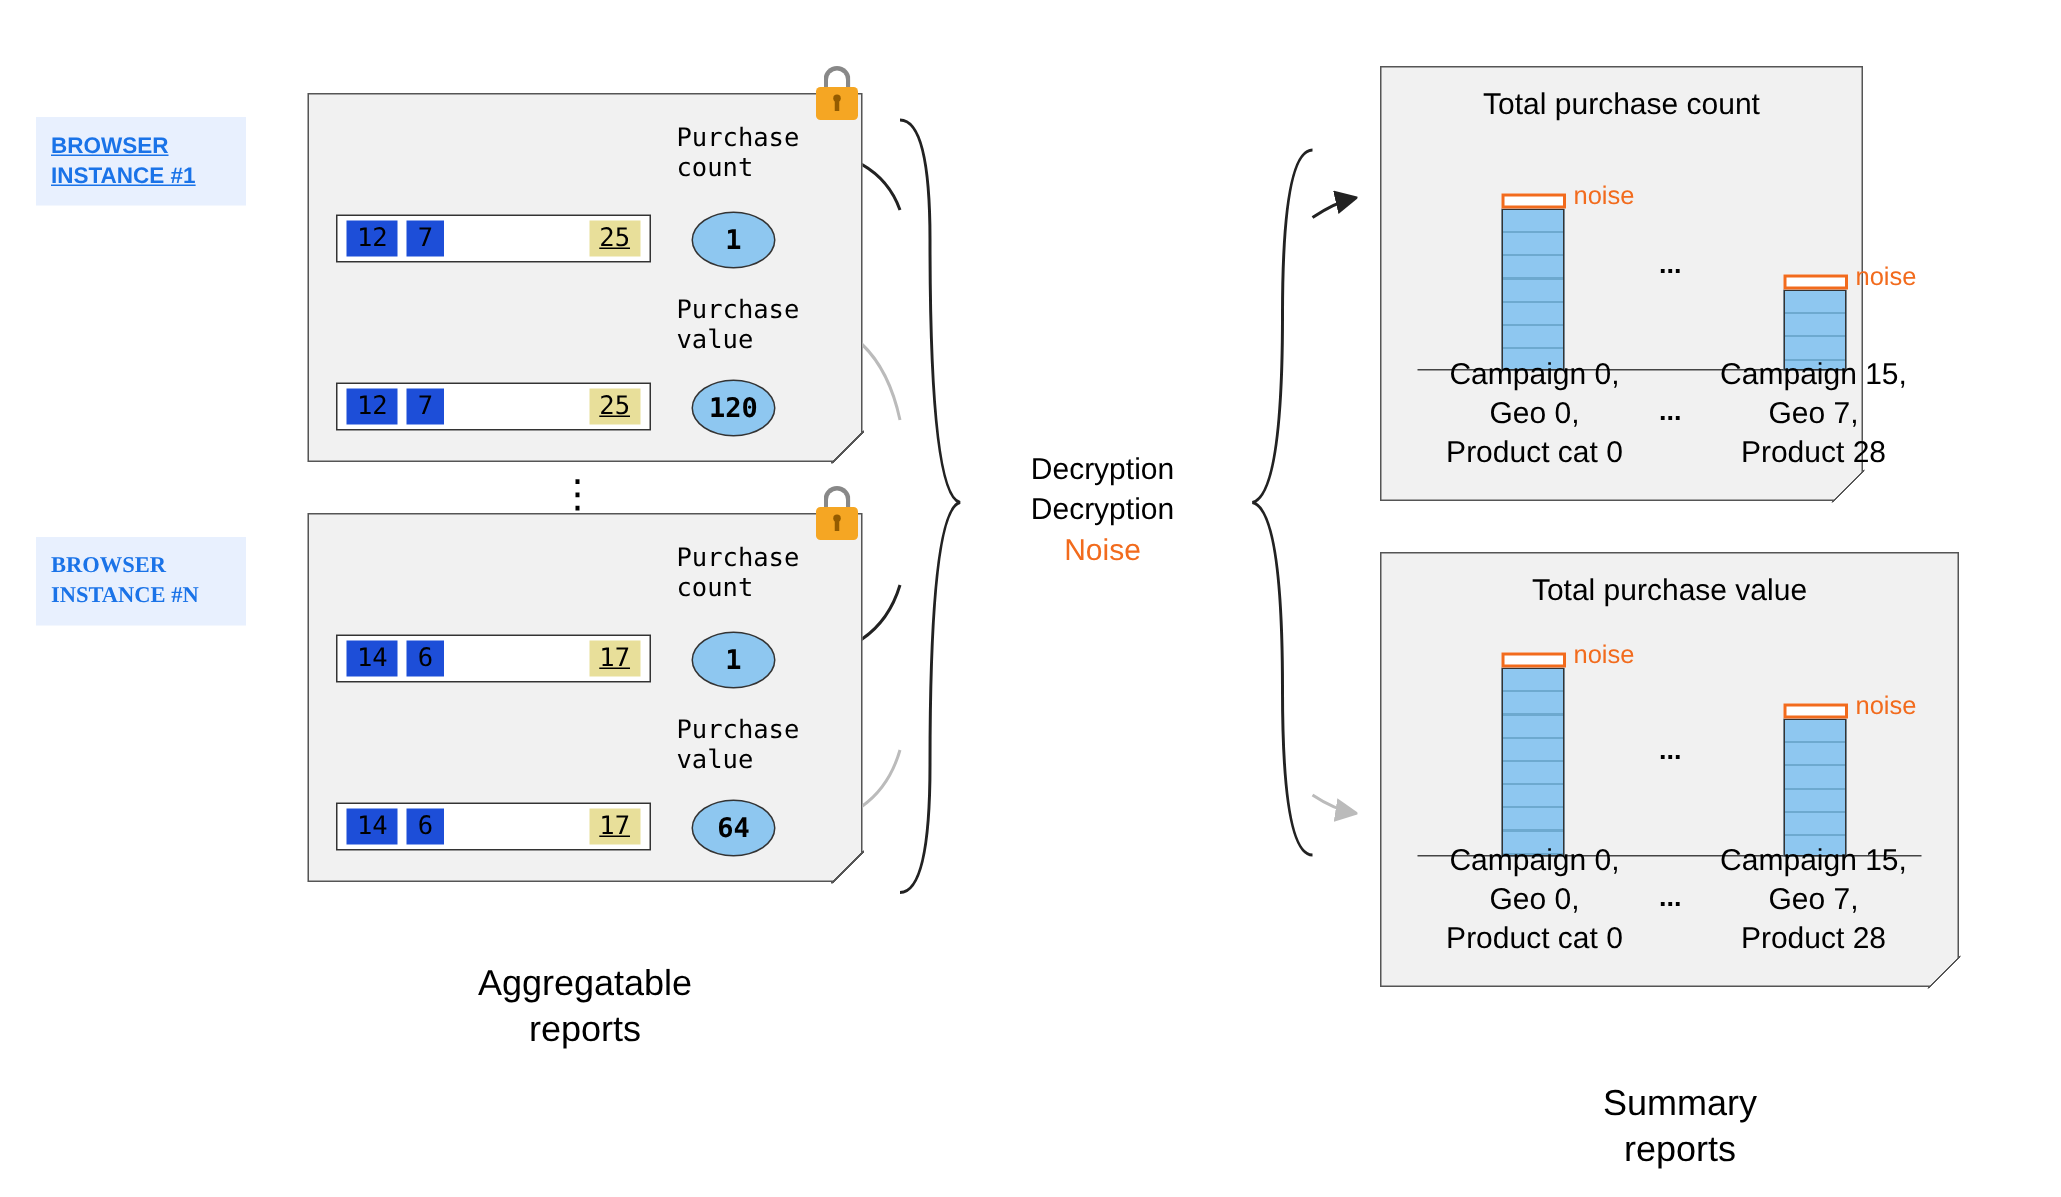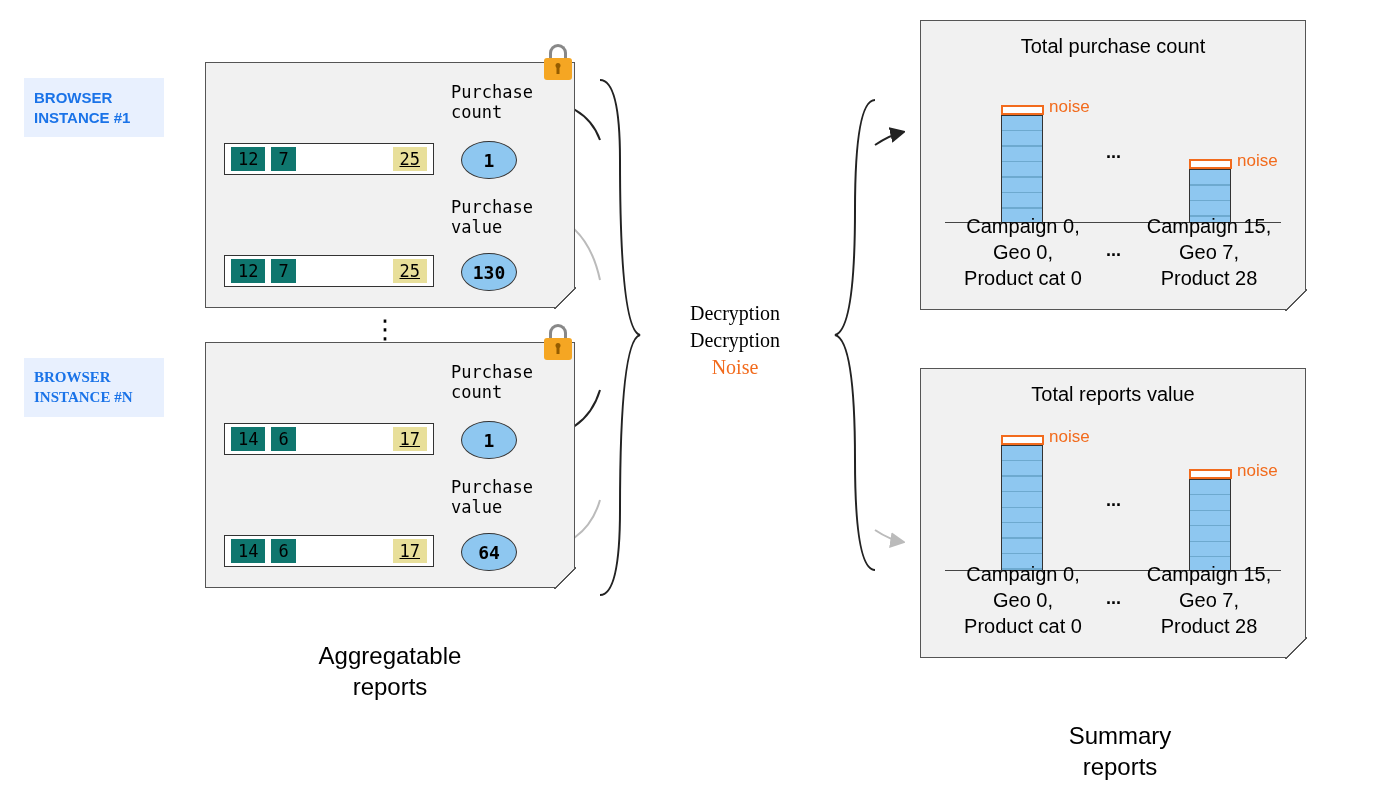--- a/index.html
+++ b/index.html
@@ -51,21 +51,21 @@
     background: #fff;
     border: 1.5px solid #333;
     display: flex;
     align-items: center;
     padding: 0 6px;
     gap: 6px;
     font-family: ui-monospace, Menlo, Consolas, monospace;
     font-size: 17px;
   }
   .chip { padding: 2px 7px; }
-  .chip.green { background: #0f766e; }
+  .chip.green { background: #1d4ed8; }
   .chip.yellow { background: #e8df9a; text-decoration: underline; }
   .spacer { flex: 1; }
 
   
   .bubble {
     position: absolute;
     width: 56px; height: 38px;
     border-radius: 50% / 50%;
     background: #8ec7f0;
     border: 1.5px solid #333;
@@ -122,21 +122,21 @@
   .noisecap { position:absolute; left:-1.5px; right:-1.5px; top:-11px; height:10px; background:#fff; border:2px solid #f26b1d;}
   .noisetext { position:absolute; color:#f26b1d; font-size:17px;}
   .dots { position:absolute; font-size:18px; font-weight:700;}
   .axis-label { position:absolute; width:140px; text-align:center; font-size:20px; line-height:1.3;}
 
   .section-label { font-size:24px; text-align:center; line-height:1.3;margin-top:20px;}
 </style>
 </head>
 <body>
 
-<div class="abs browser-tag" style="left:24px; top:78px;">
+<div class="abs browser-tag" style="left:24px; top:78px;text-decoration:underline;">
   <span>BROWSER INSTANCE #1</span>
 </div>
 <div class="abs browser-tag" style="left:24px; top:358px;font-family:Liberation Serif, serif;">
   <span>BROWSER INSTANCE #N</span>
 </div>
 
 <div class="card" style="left:205px; top:62px; width:370px; height:246px;">
 
   <div class="metric-label" style="left:245px; top:20px; white-space:pre;">Purchase
 count</div>
@@ -154,21 +154,21 @@
   <div class="metric-label" style="left:245px; top:135px; white-space:pre;">Purchase
 value</div>
 
   <div class="keyrow" style="top:192px;">
     <span class="chip green">12</span>
     <span class="chip green">7</span>
     <span class="spacer"></span>
     <span class="chip yellow">25</span>
   </div>
   <div class="bubble" style="left:255px; top:190px;">
-    <span>130</span>
+    <span>120</span>
   </div>
 </div>
 <div class="lock" style="left:544px; top:44px;">
   <div class="shackle"></div>
     <div class="body">
       <div class="keyhole"></div>
       <div class="slot"></div>
     </div>
 </div>
 
@@ -232,27 +232,27 @@
       <path d="M 0 0 L 10 5 L 0 10 z" fill="#222"></path>
     </marker>
     <marker id="ah-grey" viewBox="0 0 10 10" refX="8" refY="5" markerWidth="8" markerHeight="8" orient="auto-start-reverse">
       <path d="M 0 0 L 10 5 L 0 10 z" fill="#bbb"></path>
     </marker>
   </defs>
   <path d="M 300 105 Q 315 95 328 92" fill="none" stroke="#222" stroke-width="2" marker-end="url(#ah-dark)"></path>
   <path d="M 300 490 Q 315 500 328 502" fill="none" stroke="#bbb" stroke-width="2" marker-end="url(#ah-grey)"></path>
 </svg>
 
-<div class="abs center-label" style="left:655px; top:300px; width:160px;font-family:Liberation Serif, serif;">
+<div class="abs center-label" style="left:655px; top:300px; width:160px;">
   <div>Decryption</div>
   <div>Decryption</div>
   <div class="noise">Noise</div>
 </div>
 
-<div class="card" style="left:920px; top:20px; width:386px; height:290px;">
+<div class="card" style="left:920px; top:44px; width:322px; height:290px;">
   <div class="sum-title" style="top:14px;">Total purchase count</div>
 
   <div class="abs" style="left:0; right:0; top:50px; bottom:86px;">
     <div class="axis" style="bottom:0; top:auto;"></div>
     <div class="bar" style="left:80px; height:108px;">
       <div class="stripes"></div>
         <div class="noisecap"></div>
     </div>
     <div class="noisetext" style="left:128px; bottom:106px;">noise</div>
     <div class="dots" style="left:185px; bottom:60px;">...</div>
@@ -266,21 +266,21 @@
   <div class="axis-label" style="left:32px; bottom:18px; white-space:pre-line;">Campaign 0,
 Geo 0,
 Product cat 0</div>
   <div class="dots" style="left:185px; bottom:48px;">...</div>
   <div class="axis-label" style="left:218px; bottom:18px; white-space:pre-line;">Campaign 15,
 Geo 7,
 Product 28</div>
 </div>
 
 <div class="card" style="left:920px; top:368px; width:386px; height:290px;">
-  <div class="sum-title" style="top:14px;">Total reports value</div>
+  <div class="sum-title" style="top:14px;">Total purchase value</div>
   <div class="abs" style="left:0; right:0; top:50px; bottom:86px;">
     <div class="axis" style="bottom:0; top:auto;"></div>
     <div class="bar" style="left:80px; height:126px;">
       <div class="stripes"></div>
         <div class="noisecap"></div>
     </div>
     <div class="noisetext" style="left:128px; bottom:124px;">noise</div>
     <div class="dots" style="left:185px; bottom:60px;">...</div>
     <div class="bar" style="left:268px; height:92px;">
       <div class="stripes"></div>

